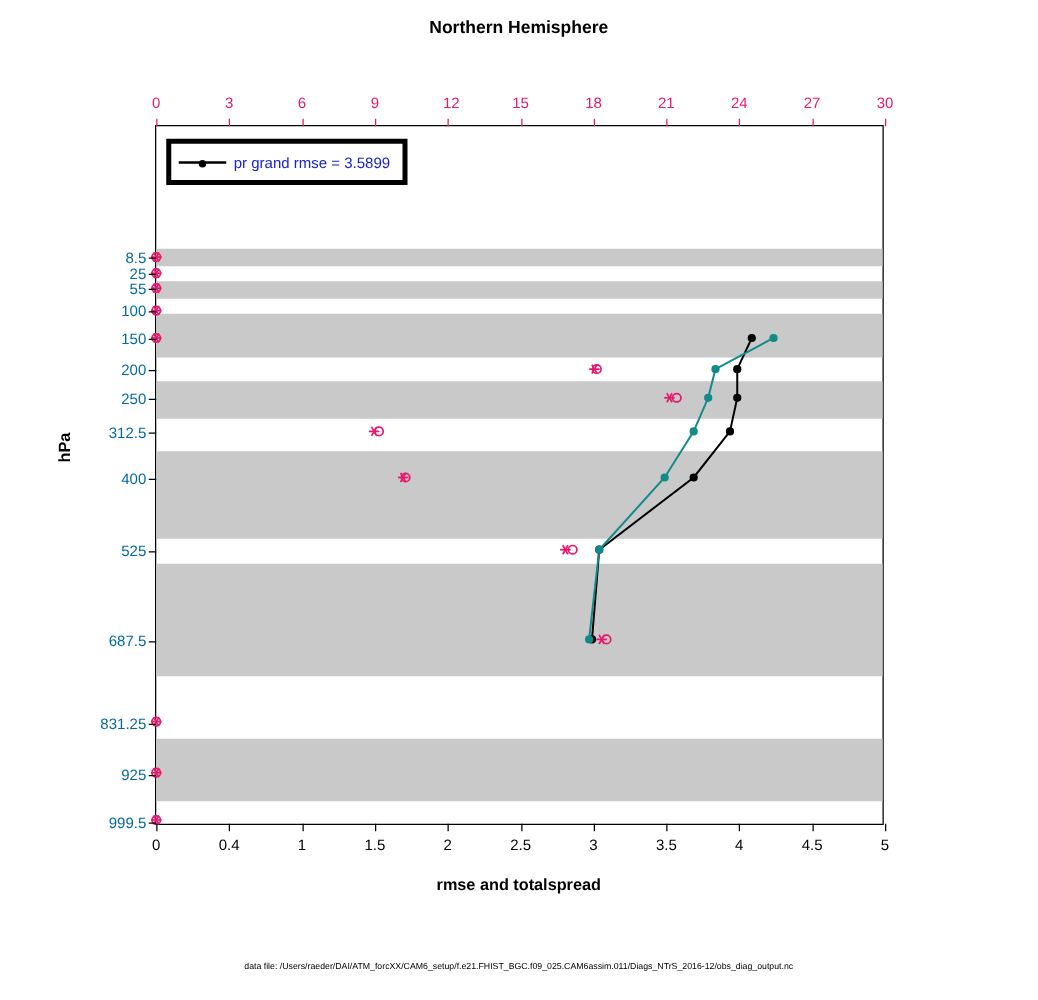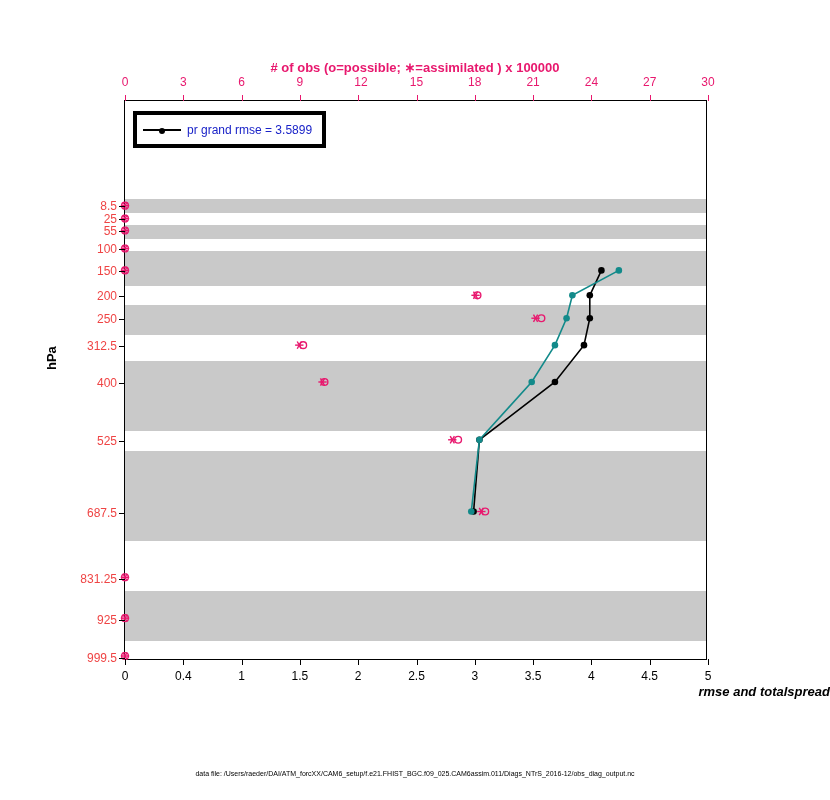--- a/index.html
+++ b/index.html
@@ -39,35 +39,35 @@
   }
   .toplabel{
     position:absolute;top:-26px;font-size:12px;color:#e8186e;
     transform:translateX(-50%);white-space:nowrap;
   }
   .botlabel{
     position:absolute;bottom:-24px;font-size:12px;color:#000;
     transform:translateX(-50%);white-space:nowrap;
   }
   .ylabel-txt{
-    position:absolute;font-size:12px;color:#ef4444;
+    position:absolute;font-size:12px;color:#0369a1;
     right:100%;margin-right:8px;transform:translateY(-50%);white-space:nowrap;
   }
   .ytick{position:absolute;left:-6px;width:6px;height:1px;background:#000;}
 
   .yaxis-title{
     position:absolute;left:44px;top:370px;
     font-size:13px;font-weight:bold;
     transform:rotate(-90deg);transform-origin:left top;
     white-space:nowrap;
   }
 
   .xaxis-title{
-    position:absolute;left:0;top:684px;width:830px;text-align:right;
-    font-size:13px;font-weight:bold;font-style:italic;
+    position:absolute;left:0;top:700px;width:830px;text-align:center;
+    font-size:13px;font-weight:bold;
   }
   .daterange{
     position:absolute;left:0;top:720px;width:830px;text-align:center;
     font-size:13px;
   }
   .datafile{
     position:absolute;left:0;top:770px;width:830px;text-align:center;
     font-size:7px;color:#000;
   }
 
@@ -87,23 +87,23 @@
   .legend-txt{font-size:12px;color:#1a23c8;white-space:nowrap;}
 
   svg.overlay{position:absolute;left:0;top:0;width:100%;height:100%;overflow:visible;}
 </style>
 </head>
 <body>
 
 <div class="chart-root">
 
   <div class="title-block">
+    <div class="title-line">Northern Hemisphere</div>
   </div>
 
-  <div class="top-axis-label"># of obs (o=possible; ∗=assimilated ) x 100000</div>
 
   <div class="yaxis-title">hPa</div>
 
   <div class="plot-area" id="plot">
       <div class="band" style="top: 490px; height: 50px; background: rgb(201, 201, 201);"></div>
       <div class="band" style="top: 350px; height: 90px; background: rgb(201, 201, 201);"></div>
       <div class="band" style="top: 260px; height: 70px; background: rgb(201, 201, 201);"></div>
       <div class="band" style="top: 204px; height: 30px; background: rgb(201, 201, 201);"></div>
       <div class="band" style="top: 150px; height: 35px; background: rgb(201, 201, 201);"></div>
       <div class="band" style="top: 124px; height: 14px; background: rgb(201, 201, 201);"></div>

